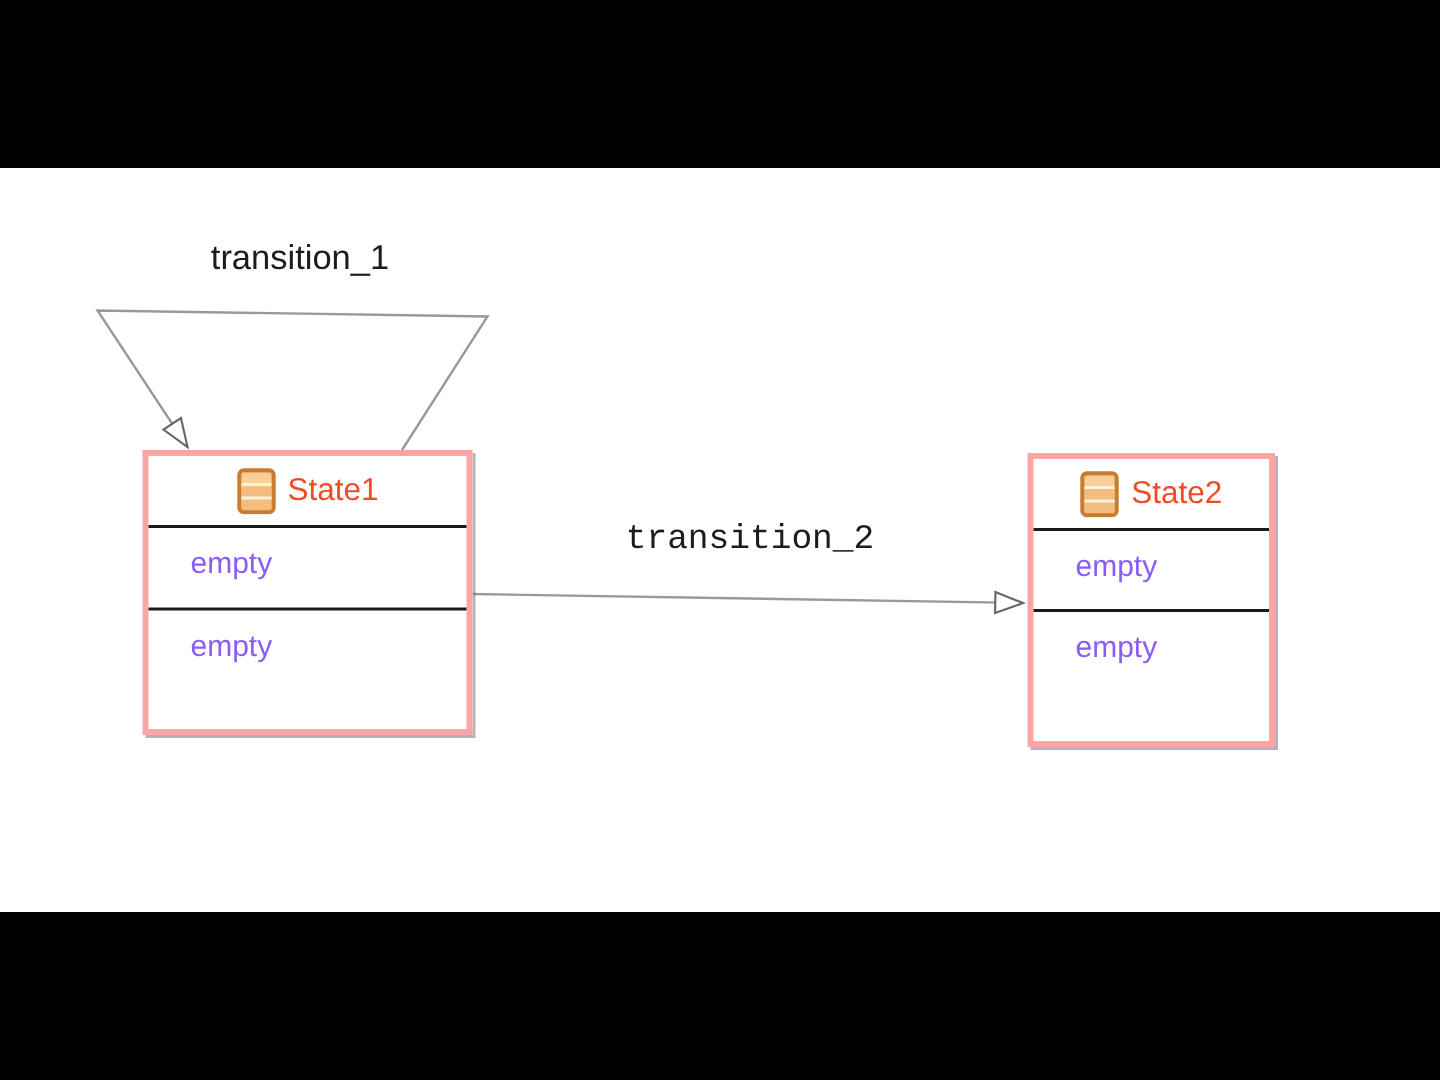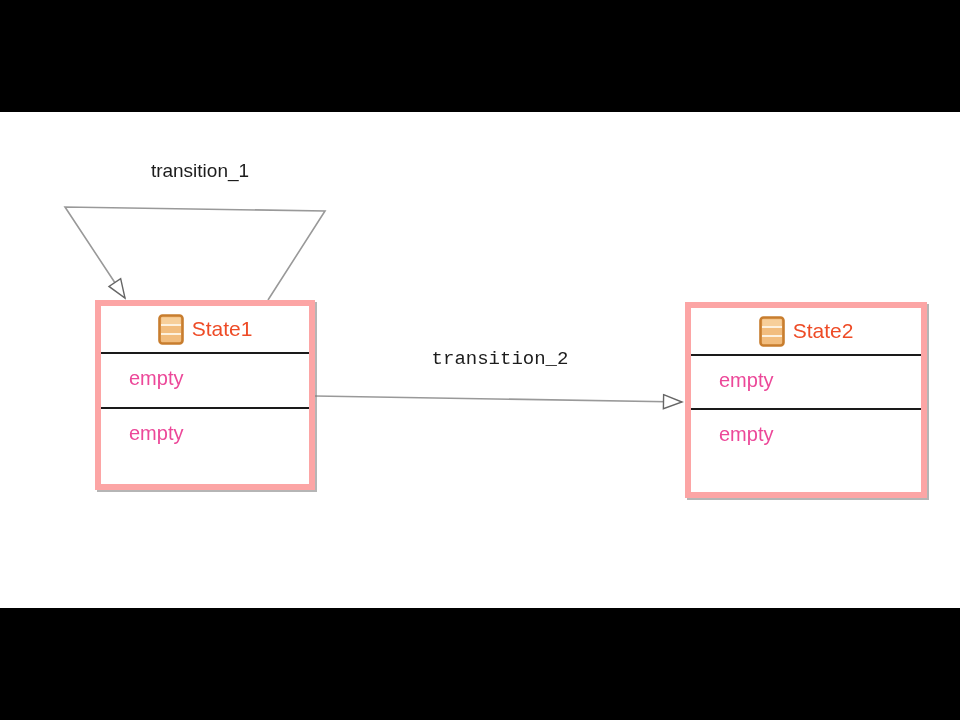--- a/index.html
+++ b/index.html
@@ -37,41 +37,41 @@
   .connectors {
     position: absolute;
     top: 0; left: 0;
     width: 960px;
     height: 496px;
     pointer-events: none;
   }
 
   .t-label {
     position: absolute;
-    font-size: 19px;
+    font-size: 23px;
     font-weight: 400;
     color: #1c1c1c;
     text-align: center;
     white-space: nowrap;
     line-height: 28px;
   }
   .t-label.t1 { left: 105px; top: 45px; width: 190px; }
   .t-label.t2 { left: 400px; top: 233px; width: 200px; font-family: Liberation Mono, monospace; }
 
   .state {
     position: absolute;
     background: #ffffff;
-    border: 6px solid #fca5a5;
+    border: 4px solid #fca5a5;
     box-shadow: 2px 2px 0 rgba(120,120,120,0.55);
     display: flex;
     flex-direction: column;
     box-sizing: border-box;
   }
   .state.s1 { left: 95px;  top: 188px; width: 220px; height: 190px; }
-  .state.s2 { left: 685px; top: 190px; width: 242px; height: 196px; }
+  .state.s2 { left: 685px; top: 190px; width: 165px; height: 196px; }
 
   .state-header {
     height: 46px;
     border-bottom: 2px solid #1a1a1a;
     display: flex;
     align-items: center;
     justify-content: center;
     gap: 8px;
     flex: 0 0 auto;
   }
@@ -89,21 +89,21 @@
   .state.s1 .state-row.r1 { height: 55px; }
   .state.s2 .state-row.r1 { height: 54px; }
   .state-row.r2 {
     flex: 1 1 auto;
     border-bottom: none;
   }
   .row-text {
     display: block;
     padding: 13px 0 0 28px;
     font-size: 20px;
-    color: #ec4899;
+    color: #8b5cf6;
   }
 </style>
 </head>
 <body>
 
 <div class="screen">
   <div class="letterbox top"></div>
 
   <div class="canvas">
 

